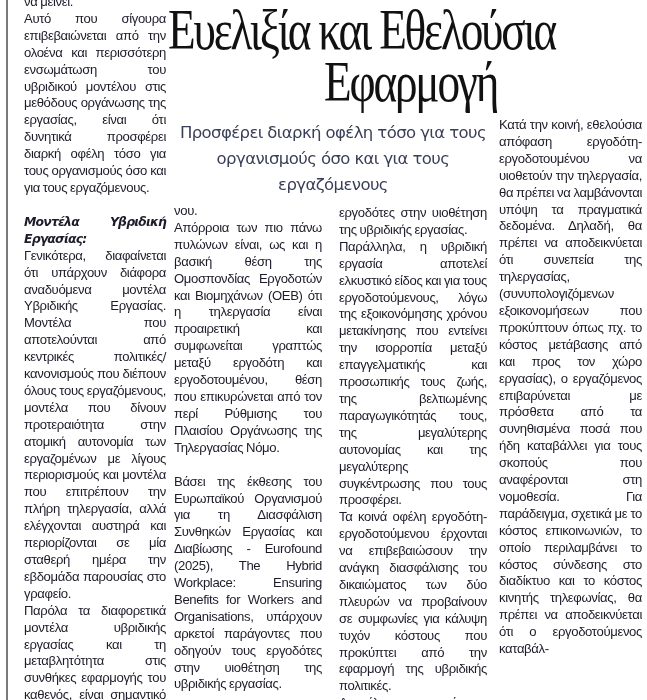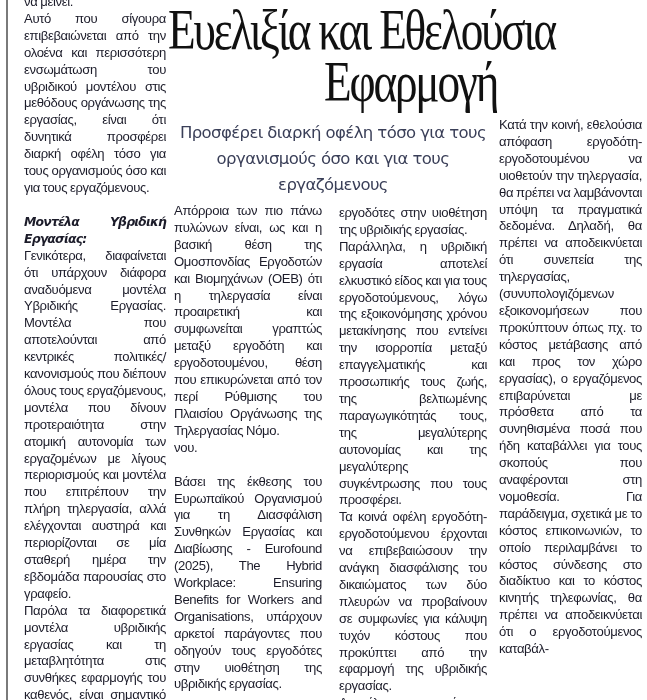--- a/index.html
+++ b/index.html
@@ -49,29 +49,29 @@
 </div>
 
 <h1 class="headline" style="margin:0;font-weight:normal;">
   <span class="l1">Ευελιξία και Εθελούσια</span>
   <span class="l2">Εφαρμογή</span>
 </h1>
 
 <div class="standfirst">Προσφέρει διαρκή οφέλη τόσο για τους οργανισμούς όσο και για τους εργαζόμενους</div>
 
 <div id="col2" class="col">
+  <p>νου.</p>
   <p>Απόρροια των πιο πάνω πυλώνων είναι, ως και η βασική θέση της Ομοσπονδίας Εργοδοτών και Βιομηχάνων (ΟΕΒ) ότι η τηλεργασία είναι προαιρετική και συμφωνείται γραπτώς μεταξύ εργοδότη και εργοδοτουμένου, θέση που επικυρώνεται από τον περί Ρύθμισης του Πλαισίου Οργάνωσης της Τηλεργασίας Νόμο.</p>
-  <p>νου.</p>
   <div class="gap"></div>
   <p>Βάσει της έκθεσης του Ευρωπαϊκού Οργανισμού για τη Διασφάλιση Συνθηκών Εργασίας και Διαβίωσης - Eurofound (2025), The Hybrid Workplace: Ensuring Benefits for Workers and Organisations, υπάρχουν αρκετοί παράγοντες που οδηγούν τους εργοδότες στην υιοθέτηση της υβριδικής εργασίας.</p>
 
 </div>
 
 <div id="col3" class="col">
   <p>εργοδότες στην υιοθέτηση της υβριδικής εργασίας.</p>
   <p>Παράλληλα, η υβριδική εργασία αποτελεί ελκυστικό είδος και για τους εργοδοτούμενους, λόγω της εξοικονόμησης χρόνου μετακίνησης που εντείνει την ισορροπία μεταξύ επαγγελματικής και προσωπικής τους ζωής, της βελτιωμένης παραγωγικότητάς τους, της μεγαλύτερης αυτονομίας και της μεγαλύτερης συγκέντρωσης που τους προσφέρει.</p>
-  <p>Τα κοινά οφέλη εργοδότη-εργοδοτούμενου έρχονται να επιβεβαιώσουν την ανάγκη διασφάλισης του δικαιώματος των δύο πλευρών να προβαίνουν σε συμφωνίες για κάλυψη τυχόν κόστους που προκύπτει από την εφαρμογή της υβριδικής εργασίας.</p>
+  <p>Τα κοινά οφέλη εργοδότη-εργοδοτούμενου έρχονται να επιβεβαιώσουν την ανάγκη διασφάλισης του δικαιώματος των δύο πλευρών να προβαίνουν σε συμφωνίες για κάλυψη τυχόν κόστους που προκύπτει από την εφαρμογή της υβριδικής πολιτικές.</p>
   <p>Αποτέλεσμα τέτοιων συμφωνιών θα μπορούσε να περιλαμβάνει και τη δυνατότητα για καθορισμό μηδενικού κόστους εάν δεν αποδεικνύεται σχετική επιβάρυνση για τον εργαζόμενο αλλά αποτελεί περισσότερο περίπτωση δι-</p>
 </div>
 
 <div id="col4" class="col">
   <p>Κατά την κοινή, εθελούσια απόφαση εργοδότη-εργοδοτουμένου να υιοθετούν την τηλεργασία, θα πρέπει να λαμβάνονται υπόψη τα πραγματικά δεδομένα. Δηλαδή, θα πρέπει να αποδεικνύεται ότι συνεπεία της τηλεργασίας, (συνυπολογιζόμενων εξοικονομήσεων που προκύπτουν όπως πχ. το κόστος μετάβασης από και προς τον χώρο εργασίας), ο εργαζόμενος επιβαρύνεται με πρόσθετα από τα συνηθισμένα ποσά που ήδη καταβάλλει για τους σκοπούς που αναφέρονται στη νομοθεσία. Για παράδειγμα, σχετικά με το κόστος επικοινωνιών, το οποίο περιλαμβάνει το κόστος σύνδεσης στο διαδίκτυο και το κόστος κινητής τηλεφωνίας, θα πρέπει να αποδεικνύεται ότι ο εργοδοτούμενος καταβάλ-</p>
 </div>
 
 </body></html>

